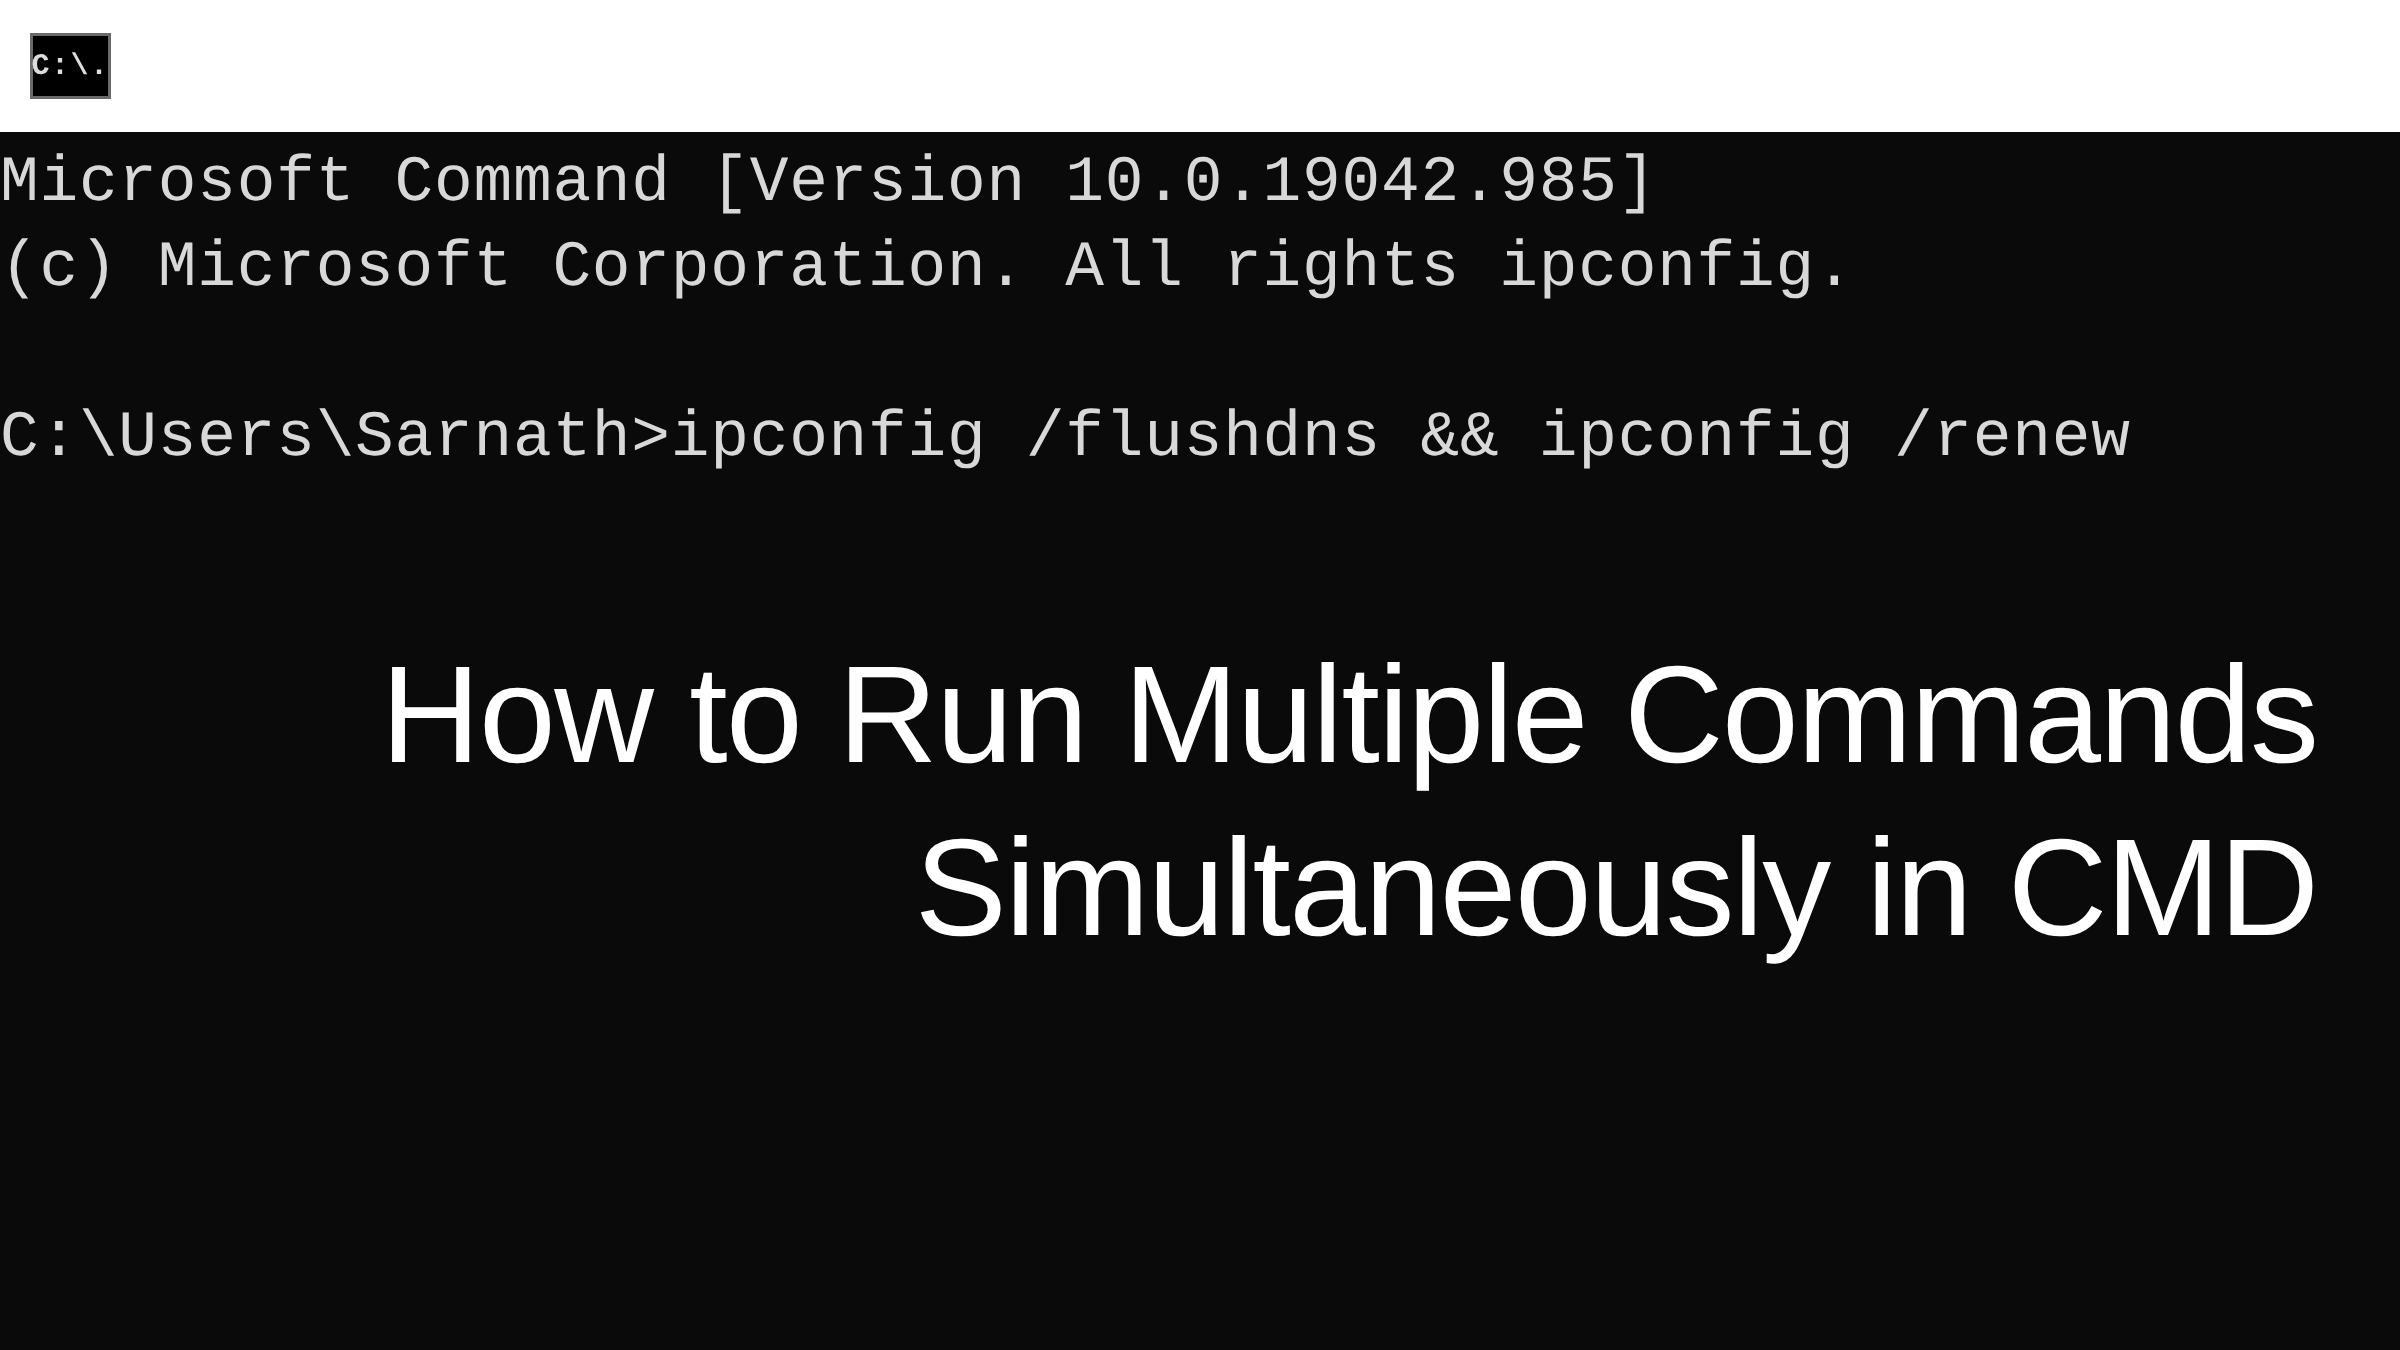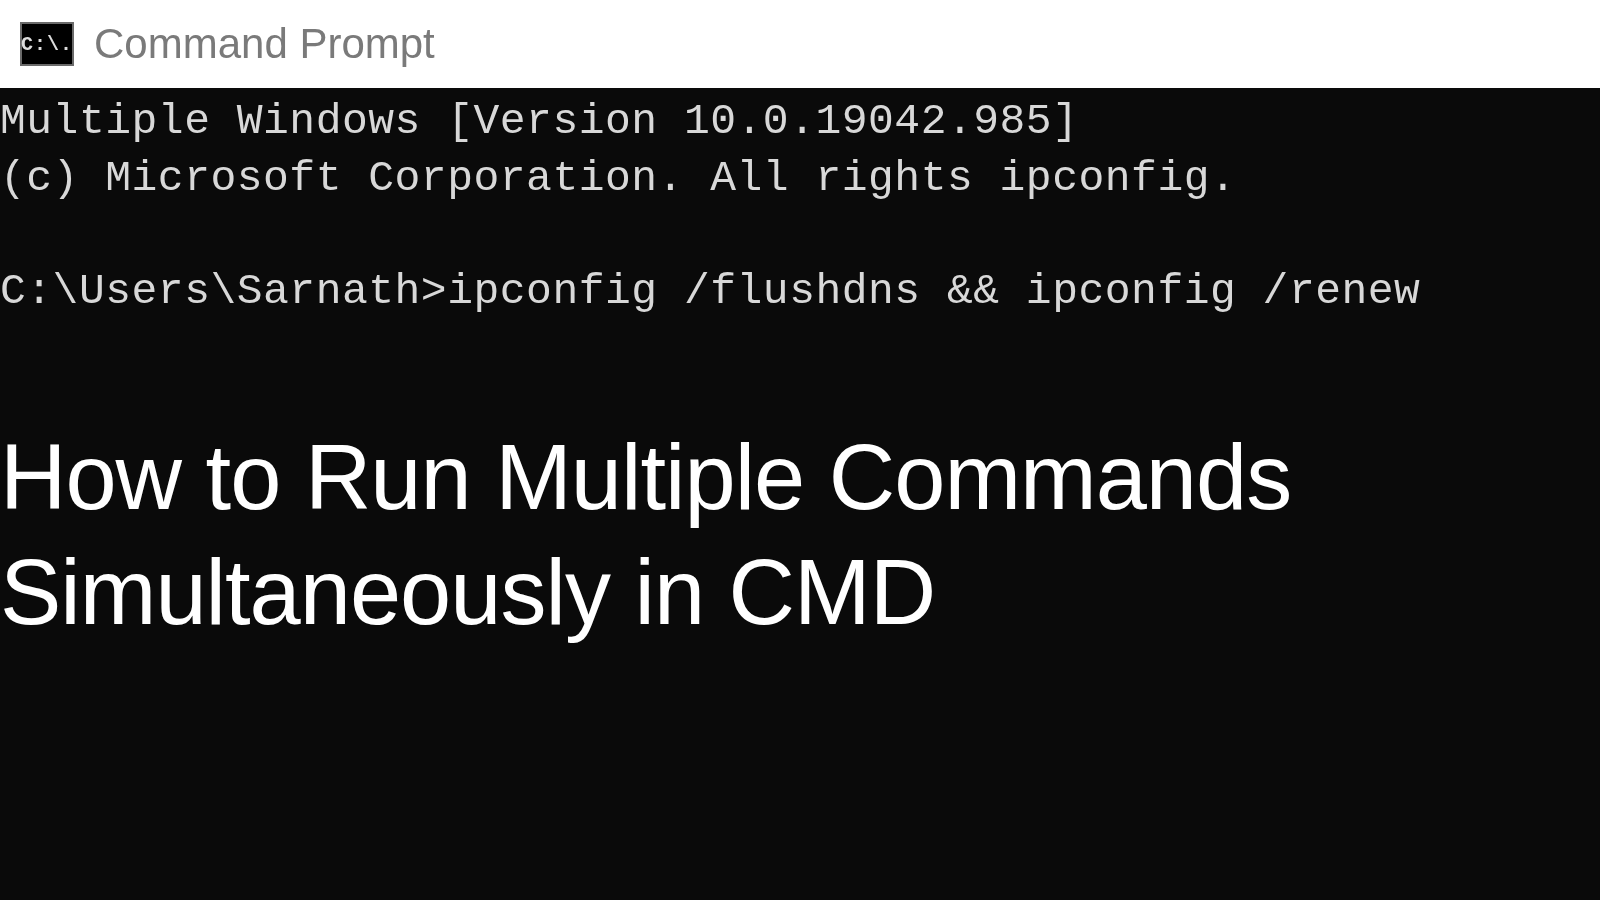--- a/index.html
+++ b/index.html
@@ -59,39 +59,38 @@
       filter: blur(0.4px);
     }
     .terminal-blank {
       height: 56px;
     }
     .overlay-heading {
       position: absolute;
       top: 420px;
       left: 0;
       width: 1545px;
-      text-align: left;
+      text-align: right;
       color: #ffffff;
       font-family: -apple-system, "Segoe UI", Helvetica, Arial, sans-serif;
       font-size: 92px;
       font-weight: 400;
       line-height: 1.25;
       letter-spacing: -1px;
     }
   </style>
 </head>
 <body>
 
 <div class="title-bar">
   <div class="cmd-icon">
     <span class="cmd-icon-text">C:\.</span>
   </div>
-  <div class="window-title">Command Prompt</div>
 </div>
 
 <div class="terminal-body">
-  <div class="terminal-line">Multiple Windows [Version 10.0.19042.985]</div>
+  <div class="terminal-line">Microsoft Command [Version 10.0.19042.985]</div>
   <div class="terminal-line">(c) Microsoft Corporation. All rights ipconfig.</div>
   <div class="terminal-blank"></div>
   <div class="terminal-line"><span>C:\Users\Sarnath&gt;</span><span>ipconfig /flushdns &amp;&amp; ipconfig /renew</span></div>
 </div>
 
 <div class="overlay-heading">How to Run Multiple Commands Simultaneously in CMD</div>
 
 </body></html>

